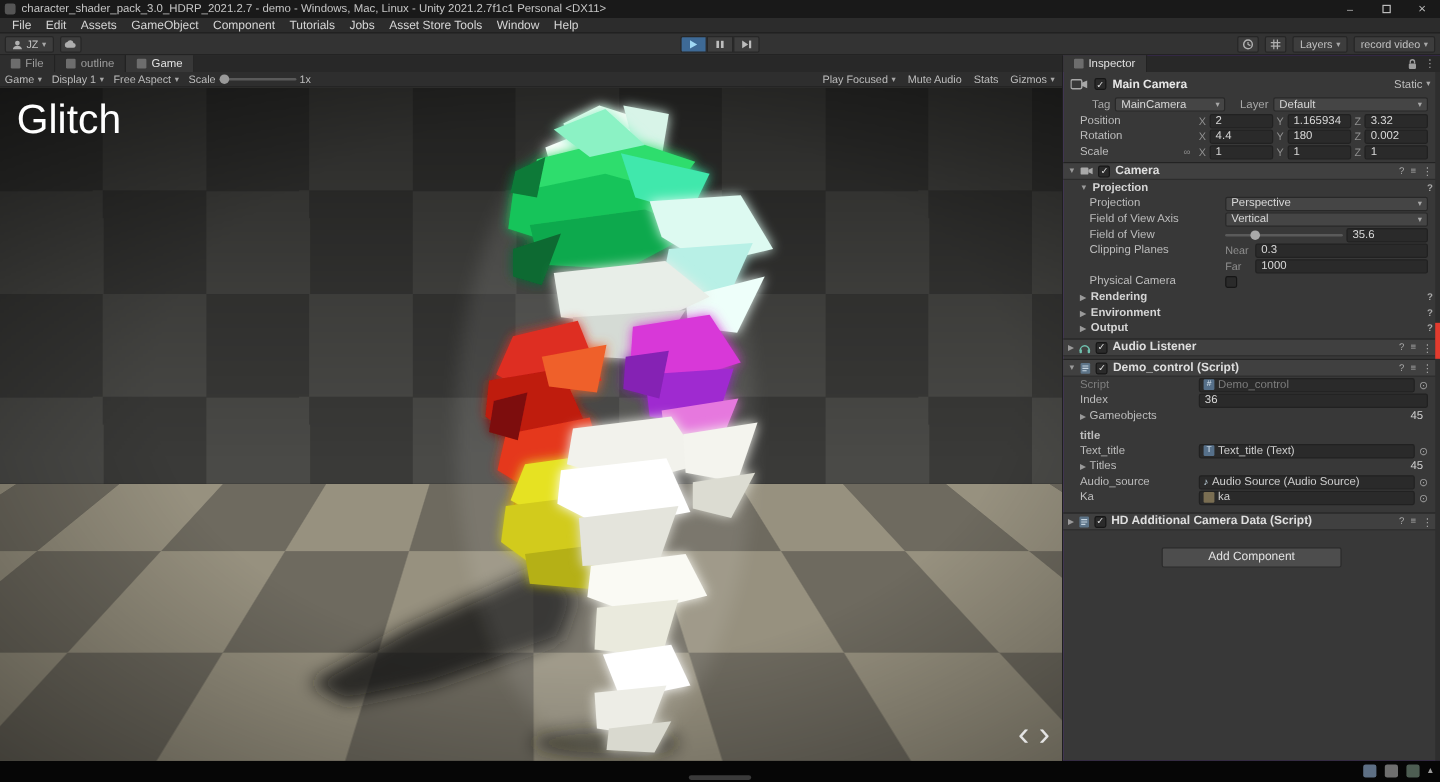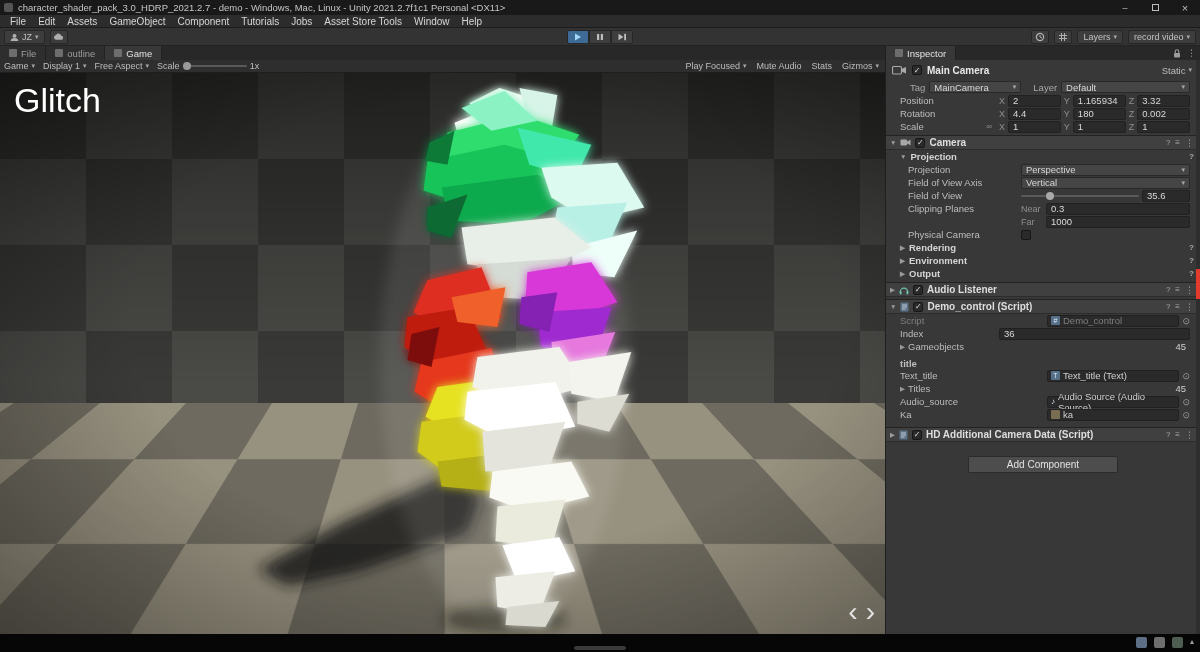--- a/index.html
+++ b/index.html
@@ -83,35 +83,35 @@
 
   .row{height:13px;display:flex;align-items:center;gap:3px;padding:0 10px 0 14px;}
   .row .lbl{width:96px;flex:none;color:#bdbdbd;display:flex;align-items:center;}
   .row .lbl.wide{width:118px;padding-left:8px;}
   .row .lbl .i-link{margin-left:auto;margin-right:4px;color:#8f8f8f;}
   .ax{color:#8f8f8f;font-size:9px;flex:none;}
   .field{background:#2a2a2a;border:1px solid #212121;border-radius:2px;height:12px;display:flex;align-items:center;padding:0 4px;color:#d8d8d8;min-width:0;}
   .vf{flex:1;}
   .drop{background:#454545;border:1px solid #282828;border-radius:2px;height:12px;display:flex;align-items:center;gap:3px;padding:0 4px;color:#d8d8d8;min-width:0;}
   .drop .dtext{flex:1;overflow:hidden;white-space:nowrap;}
-  .obj{flex:1;background:#2a2a2a;border:1px solid #212121;border-radius:2px;height:12px;display:flex;align-items:center;gap:3px;padding:0 3px;color:#cfcfcf;min-width:0;margin-left:48px;}
+  .obj{flex:1;background:#2a2a2a;border:1px solid #212121;border-radius:2px;height:12px;display:flex;align-items:center;gap:3px;padding:0 3px;color:#cfcfcf;min-width:0;}
   .obj-ico{width:9px;height:9px;flex:none;background:#56708a;border-radius:1px;color:#dce8f2;font-size:7px;display:flex;align-items:center;justify-content:center;}
   .rnum{margin-left:auto;color:#d0d0d0;padding-right:4px;}
   .grey,.grey .lbl,.grey .obj{color:#7e7e7e;}
   .hdr-label{padding:2px 10px 1px 14px;font-weight:bold;color:#bdbdbd;height:13px;margin-top:3px;}
 
   .checkbox{width:10px;height:10px;background:#2a2a2a;border:1px solid #161616;border-radius:2px;flex:none;display:flex;align-items:center;justify-content:center;}
   .checkbox.checked::after{content:"✓";font-size:8px;color:#dcdcdc;}
 
   .add-btn-wrap{display:flex;justify-content:center;margin-top:14px;}
   .add-btn{width:150px;height:17px;background:#4d4d4d;border:1px solid #2b2b2b;border-radius:2px;color:#e2e2e2;display:flex;align-items:center;justify-content:center;font-size:10px;}
 
   .fov-slider{flex:1;height:2px;background:#5a5a5a;border-radius:1px;position:relative;}
   .fov-slider .thumb{position:absolute;left:21%;top:-3px;width:8px;height:8px;border-radius:50%;background:#a8a8a8;}
-  .fov-num{width:48px;flex:none;}
+  .fov-num{width:68px;flex:none;}
 
   
   .icon{display:inline-flex;align-items:center;justify-content:center;color:#a8a8a8;}
   .i-caret::after{content:"▾";font-size:7px;}
   .i-fold-open::after{content:"▼";font-size:6.5px;color:#9a9a9a;}
   .i-fold::after{content:"▶";font-size:6.5px;color:#9a9a9a;}
   .i-menu::after{content:"⋮";font-size:9px;}
   .i-help::after{content:"?";font-size:8px;}
   .i-preset::after{content:"≡";font-size:8px;}
   .i-picker::after{content:"⊙";font-size:9px;color:#9d9d9d;}

